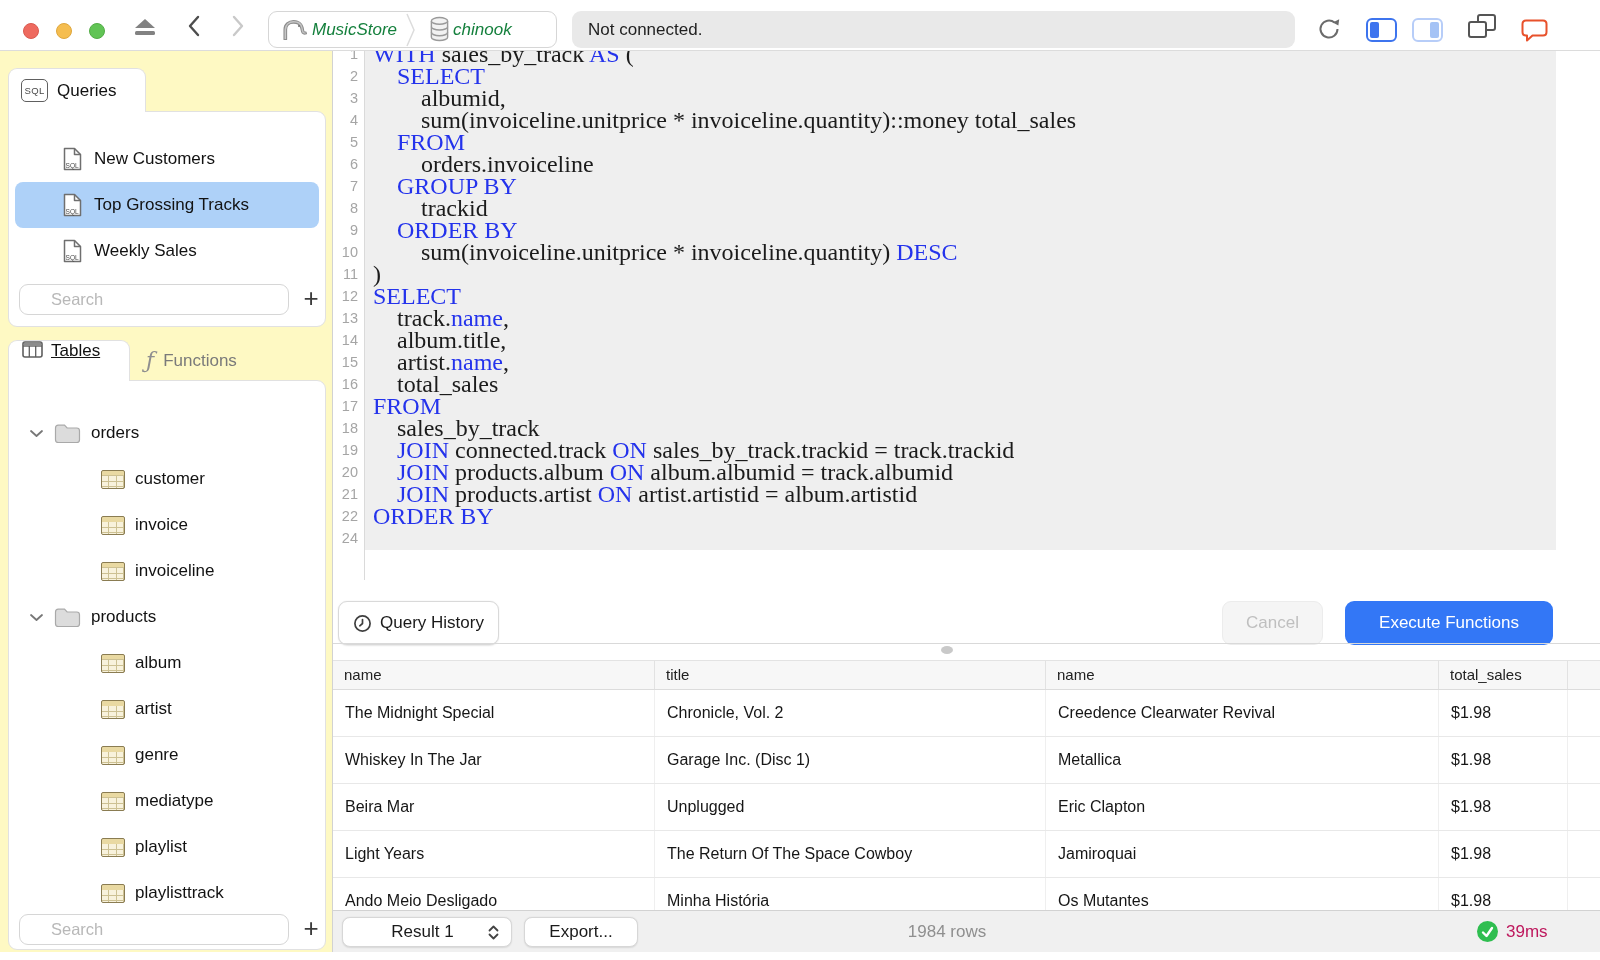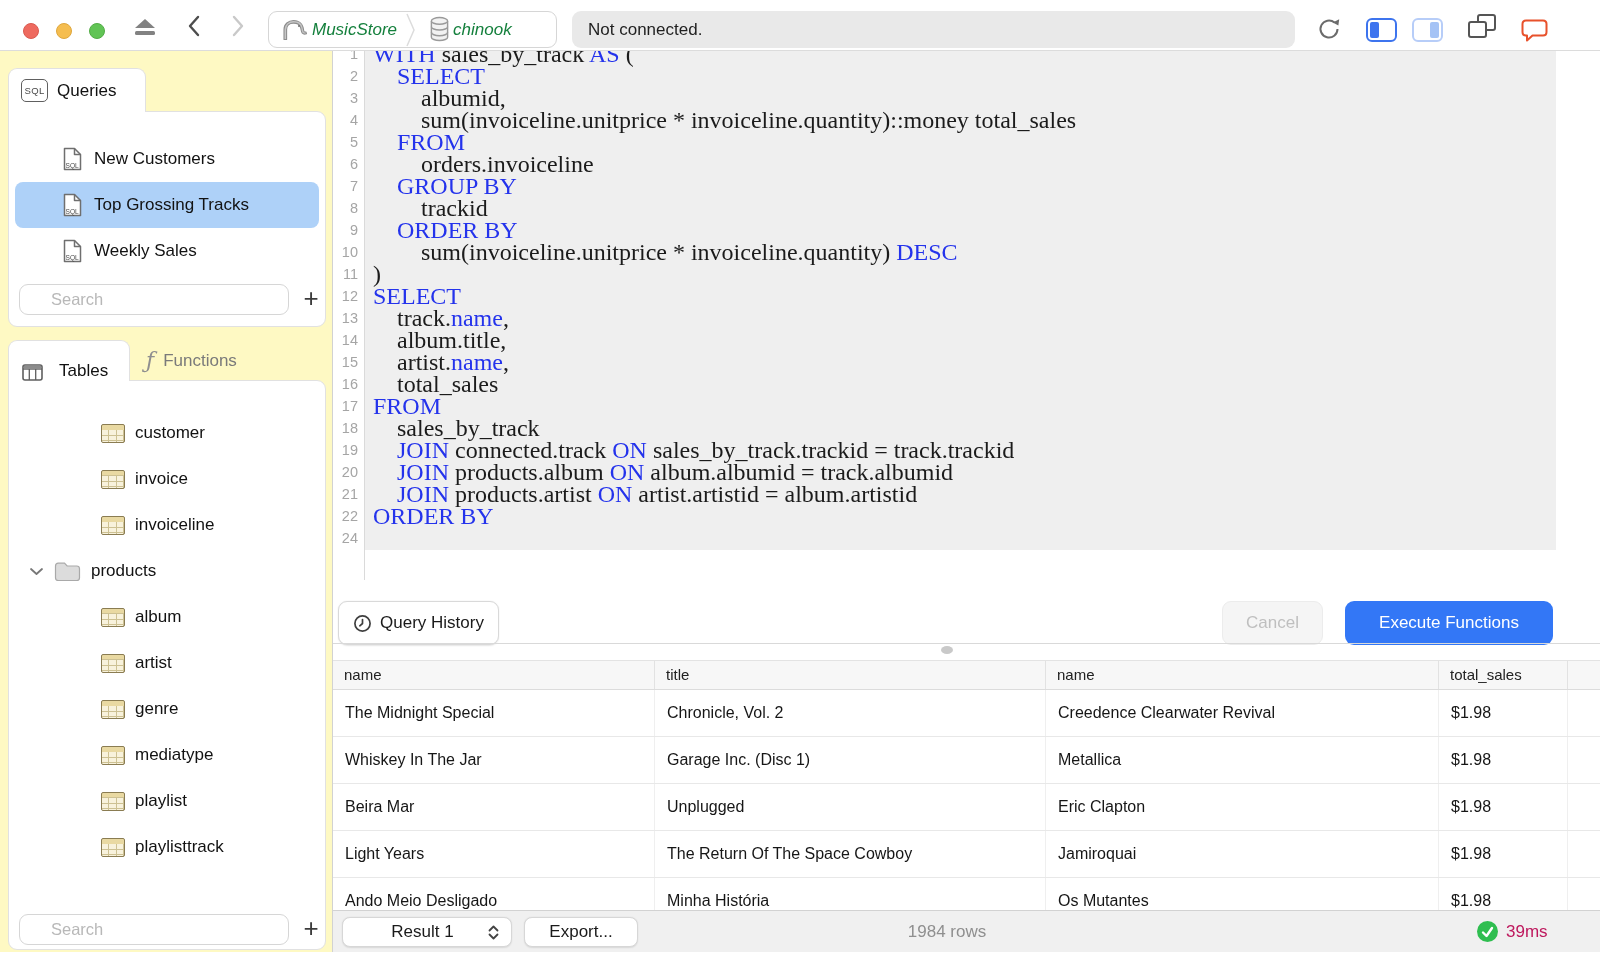--- a/index.html
+++ b/index.html
@@ -39,21 +39,21 @@
   .tablabel{font-size:17px;color:#111;}
   .panel{position:absolute;left:8px;background:#fff;border:1px solid #e1e1e1;border-radius:0 9px 9px 9px;box-sizing:border-box;z-index:1;}
   .panel.q{top:61px;width:318px;height:216px;}
   .panel.s{top:330px;width:318px;height:570px;}
   .q-row{position:relative;height:46px;display:flex;align-items:center;gap:12px;padding-left:48px;margin:0 6px;border-radius:8px;}
   #query-list{padding-top:24px;}
   .q-row.sel{background:#aed1f8;}
   .q-label{font-size:17px;color:#121212;}
   .tabs2{position:absolute;left:8px;top:290px;height:41px;z-index:2;display:flex;}
   .tab-tables{width:122px;height:41px;background:#fff;border:1px solid #e1e1e1;border-bottom:none;border-radius:9px 9px 0 0;box-sizing:border-box;
-              display:flex;align-items:flex-end;gap:16px;padding-left:13px;}
+              display:flex;align-items:flex-start;gap:8px;padding-left:13px;text-decoration:underline;}
   .tab-fns{display:flex;align-items:center;gap:9px;padding-left:16px;}
   .fnico{font-family:"DejaVu Serif",serif;font-style:italic;font-size:22px;color:#8f8f8f;}
   .fnlabel{font-size:17px;color:#7a7a7a;}
   .t-row{position:relative;height:46px;display:flex;align-items:center;}
   .t-row.folder{padding-left:20px;gap:10px;}
   .t-row.table{padding-left:92px;gap:10px;}
   .t-label{font-size:17px;color:#121212;}
   .tbl-ic{width:24px;height:19px;border:1.5px solid #8a7c52;border-radius:2px;box-sizing:border-box;
     background:linear-gradient(to bottom,#e9d9a2 0 4.5px,rgba(0,0,0,0) 4.5px),
     repeating-linear-gradient(to right,rgba(0,0,0,0) 0 6.2px,#cdc193 6.2px 7.4px),
@@ -217,20 +217,29 @@
         </svg>
         <span class="tablabel">Tables</span>
       </div>
       <div class="tab-fns">
         <span class="fnico">ƒ</span>
         <span class="fnlabel">Functions</span>
       </div>
     </div>
     <div class="panel s">
       <div id="schema-tree" style="padding-top:29px;">
+          <div class="t-row folder">
+            <svg width="15" height="9">
+              <polyline points="2,2 7.5,7 13,2" fill="none" stroke="#777" stroke-width="1.8" stroke-linecap="round" stroke-linejoin="round"></polyline>
+            </svg>
+            <svg width="27" height="21" viewBox="0 0 27 21">
+              <path d="M1.5 5 q0-2.8 2.8-2.8 h6.2 l2.6 2.8 h9.6 q2.8 0 2.8 2.8 v8.9 q0 2.8 -2.8 2.8 h-18.4 q-2.8 0 -2.8 -2.8 z" fill="#dcdcdc" stroke="#a9a9a9" stroke-width="1.2"></path>
+            </svg>
+            <span class="t-label">orders</span>
+          </div>
           <div class="t-row table">
             <span class="tbl-ic"></span>
             <span class="t-label">customer</span>
           </div>
           <div class="t-row table">
             <span class="tbl-ic"></span>
             <span class="t-label">invoice</span>
           </div>
           <div class="t-row table">
             <span class="tbl-ic"></span>

